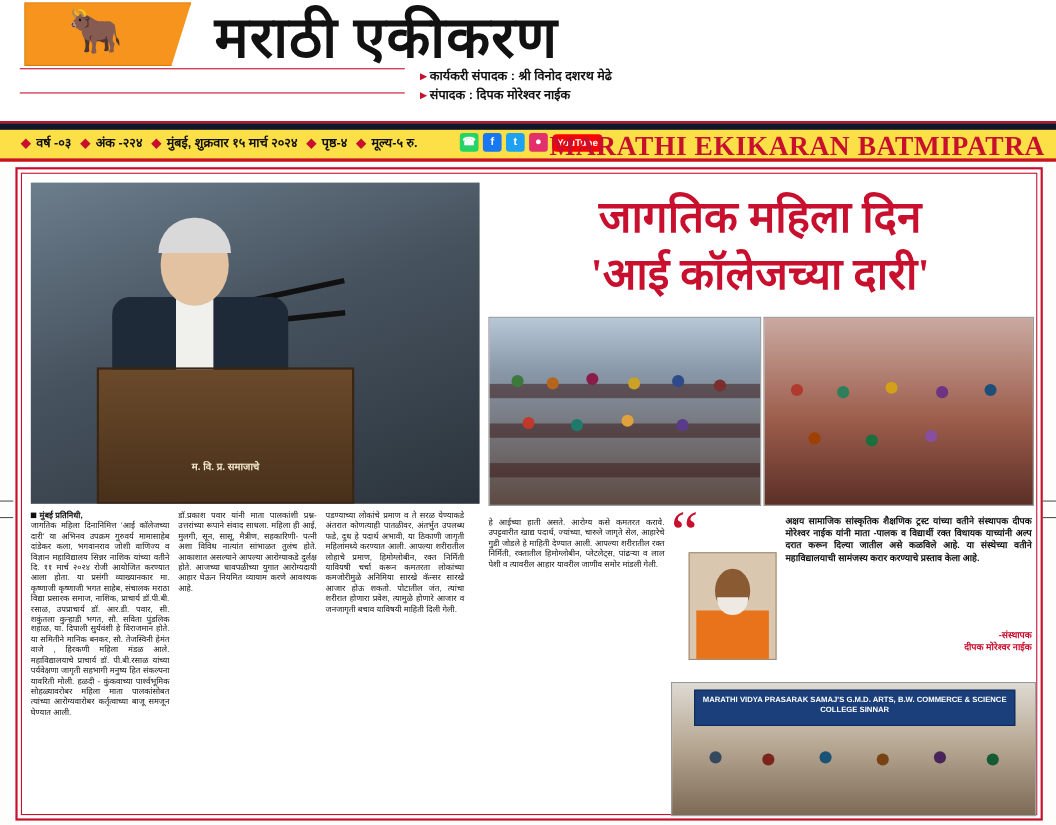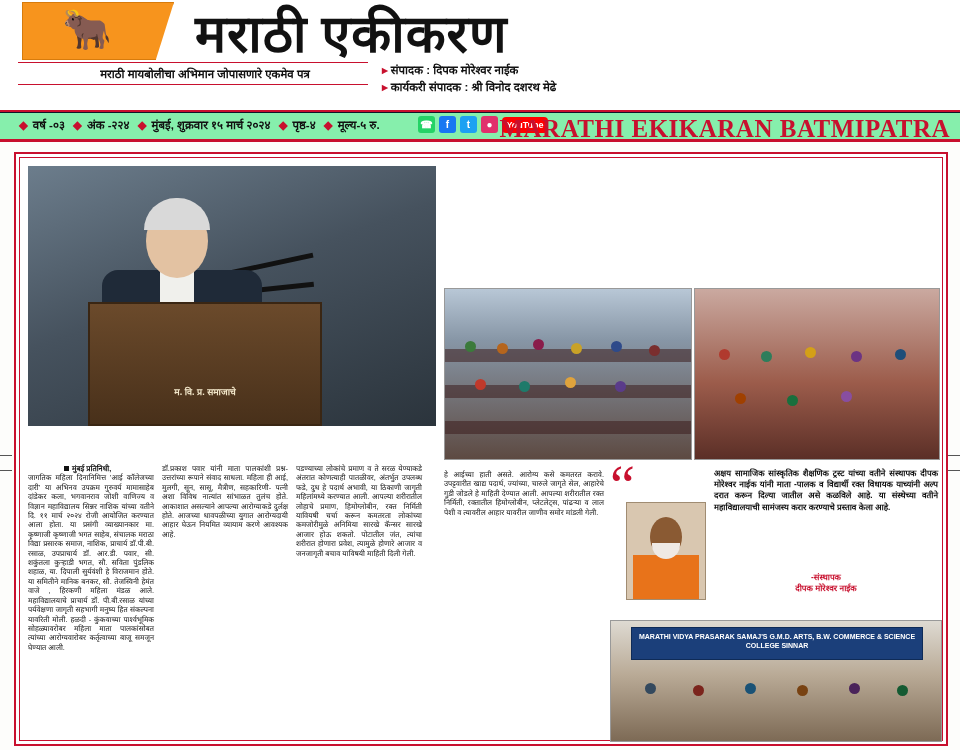--- a/index.html
+++ b/index.html
@@ -37,22 +37,22 @@
     position:absolute;left:40px;top:66px;width:330px;text-align:center;
     font-size:11.5px;color:#111;font-weight:bold;
   }
   .tagline-rule{position:absolute;left:18px;top:62px;width:350px;height:1px;background:#c8102e;}
   .tagline-rule2{position:absolute;left:18px;top:84px;width:350px;height:1px;background:#c8102e;}
   .editors{position:absolute;left:382px;top:62px;font-size:11.5px;color:#111;font-weight:bold;line-height:17px;}
   .editors .bullet{color:#c8102e;margin-right:3px;}
 
   
   .infobar{
-    position:relative;height:26px;background:#86efac;
-    border-top:1px solid #0f172a;border-bottom:3px solid #c8102e;
+    position:relative;height:26px;background:#fde047;
+    border-top:6px solid #0f172a;border-bottom:3px solid #c8102e;
   }
   .infobar-line{
     position:absolute;left:14px;top:4px;
     font-size:11.5px;font-weight:bold;color:#111;white-space:nowrap;
   }
   .infobar-line span.d{color:#c8102e;margin:0 5px;}
   .social{position:absolute;left:418px;top:3px;display:flex;gap:4px;align-items:center;}
   .sicon{width:17px;height:17px;border-radius:3px;display:inline-block;
     font-size:10px;color:#fff;text-align:center;line-height:17px;font-weight:bold;}
   .yt{width:46px;height:16px;border-radius:4px;background:#ff0000;color:#fff;
@@ -65,21 +65,21 @@
 
   
   .frame{
     position:absolute;left:14px;top:152px;width:930px;height:590px;
     border:2px solid #c8102e;background:#fff;
   }
   .frame-inner{position:absolute;inset:3px;border:1px solid #c8102e;}
 
   
   .hero-photo{
-    position:absolute;left:8px;top:8px;width:408px;height:260px;
+    position:absolute;left:8px;top:8px;width:408px;height:292px;
     background:linear-gradient(160deg,#6c7d8c 0%,#46525e 45%,#2b343c 100%);
     overflow:hidden;
   }
   .podium{position:absolute;left:60px;bottom:0;width:230px;height:120px;
     background:linear-gradient(180deg,#6b4a2b,#48301a);border:2px solid #3a2613;}
   .podium-label{position:absolute;left:0;right:0;bottom:26px;text-align:center;
     font-size:9px;color:#f2e6c9;font-weight:bold;}
   .speaker-head{position:absolute;left:118px;top:38px;width:62px;height:74px;border-radius:50%;
     background:#e3c2a2;}
   .speaker-hair{position:absolute;left:116px;top:32px;width:66px;height:32px;border-radius:33px 33px 0 0;
@@ -107,54 +107,53 @@
   .audience .seatrow{position:absolute;left:0;right:0;height:13px;background:rgba(60,30,30,.55);}
   .dot{position:absolute;width:11px;height:11px;border-radius:50%;}
   .stage{background:linear-gradient(180deg,#caa9a0 0%,#9c5c4b 55%,#5b2f27 100%);}
   .dais{background:linear-gradient(180deg,#dedad2 0%,#b9aa96 45%,#7d6a55 100%);}
   .banner{position:absolute;left:6%;top:5%;width:88%;height:26%;background:#1b3f7a;border:1px solid #0f2b57;}
   .banner .bt{color:#fff;font-size:7px;text-align:center;line-height:9px;padding-top:4px;font-weight:bold;}
 
   
   .cols{position:absolute;left:8px;top:306px;width:406px;height:276px;display:flex;gap:8px;}
   .col{width:126px;font-size:7.4px;line-height:9.4px;color:#111;text-align:justify;}
-  .col .lead{font-weight:bold;margin-left:36px;}
+  .col .lead{font-weight:bold;}
   .sqr{display:inline-block;width:5px;height:5px;background:#111;margin-right:3px;}
 
   .cols2{position:absolute;left:424px;top:306px;width:160px;height:276px;font-size:7.4px;line-height:9.4px;color:#111;text-align:justify;}
 
   
   .quotebox{position:absolute;left:590px;top:306px;width:330px;height:150px;}
   .qmark{position:absolute;left:0;top:0;font-family:"Liberation Serif",serif;font-size:56px;color:#c8102e;line-height:42px;}
   .qtext{position:absolute;left:104px;top:4px;width:224px;font-size:8.3px;line-height:11.2px;color:#111;text-align:justify;font-weight:bold;}
-  .qattr{position:absolute;left:104px;top:108px;width:224px;text-align:center;font-size:8.3px;line-height:11px;color:#c8102e;font-weight:bold;}
+  .qattr{position:absolute;left:104px;top:108px;width:224px;text-align:right;font-size:8.3px;line-height:11px;color:#c8102e;font-weight:bold;}
   .qportrait{position:absolute;left:16px;top:38px;width:78px;height:96px;background:#d9c7b0;border:1px solid #a08c72;overflow:hidden;}
   .qp-robe{position:absolute;left:6px;top:52px;width:66px;height:44px;background:#e8731a;}
   .qp-head{position:absolute;left:23px;top:14px;width:32px;height:40px;border-radius:50%;background:#8a5a33;}
   .qp-beard{position:absolute;left:25px;top:40px;width:28px;height:16px;border-radius:0 0 14px 14px;background:#efe9e4;}
   .gmark{position:absolute;right:0;width:9px;height:1px;background:#666;}
 </style>
 </head>
 <body>
 
 <div class="page">
 
   <div class="masthead">
     <div class="logo-box"></div>
     <div class="logo-bull">🐂</div>
 
     <div class="paper-title">मराठी एकीकरण</div>
 
     <div class="tagline-rule"></div>
-    <div class="tagline">मराठी मायबोलीचा अभिमान जोपासणारे एकमेव पत्र</div>
     <div class="tagline-rule2"></div>
 
     <div class="editors">
+      <div><span class="bullet">▸</span><span>कार्यकरी संपादक : श्री विनोद दशरथ मेढे</span></div>
       <div><span class="bullet">▸</span><span>संपादक : दिपक मोरेश्वर नाईक</span></div>
-      <div><span class="bullet">▸</span><span>कार्यकरी संपादक : श्री विनोद दशरथ मेढे</span></div>
     </div>
   </div>
 
   <div class="infobar">
     <div class="infobar-line">
       <span class="d">◆</span><span>वर्ष -०३</span>
       <span class="d">◆</span><span>अंक -२२४</span>
       <span class="d">◆</span><span>मुंबई,</span>
       <span>शुक्रवार १५ मार्च २०२४</span>
       <span class="d">◆</span><span>पृष्ठ-४</span>
@@ -179,20 +178,22 @@
         <div class="speaker-body"></div>
         <div class="speaker-shirt"></div>
         <div class="speaker-head"></div>
         <div class="speaker-hair"></div>
         <div class="podium">
           <div class="podium-label">म. वि. प्र. समाजाचे</div>
         </div>
       </div>
 
       <div class="hero-title">
+        <div class="l1">जागतिक महिला दिन</div>
+        <div class="l2">'आई कॉलेजच्या दारी'</div>
       </div>
 
       <div class="photo audience" style="left:424px;top:130px;width:246px;height:170px;">
         <div class="seatrow" style="top:60px"></div>
         <div class="seatrow" style="top:96px"></div>
         <div class="seatrow" style="top:132px"></div>
         <div class="dot" style="left:20px;top:52px;background:#3b7a3b"></div>
         <div class="dot" style="left:52px;top:54px;background:#b5651d"></div>
         <div class="dot" style="left:88px;top:50px;background:#8a1c4a"></div>
         <div class="dot" style="left:126px;top:54px;background:#c9a227"></div>

